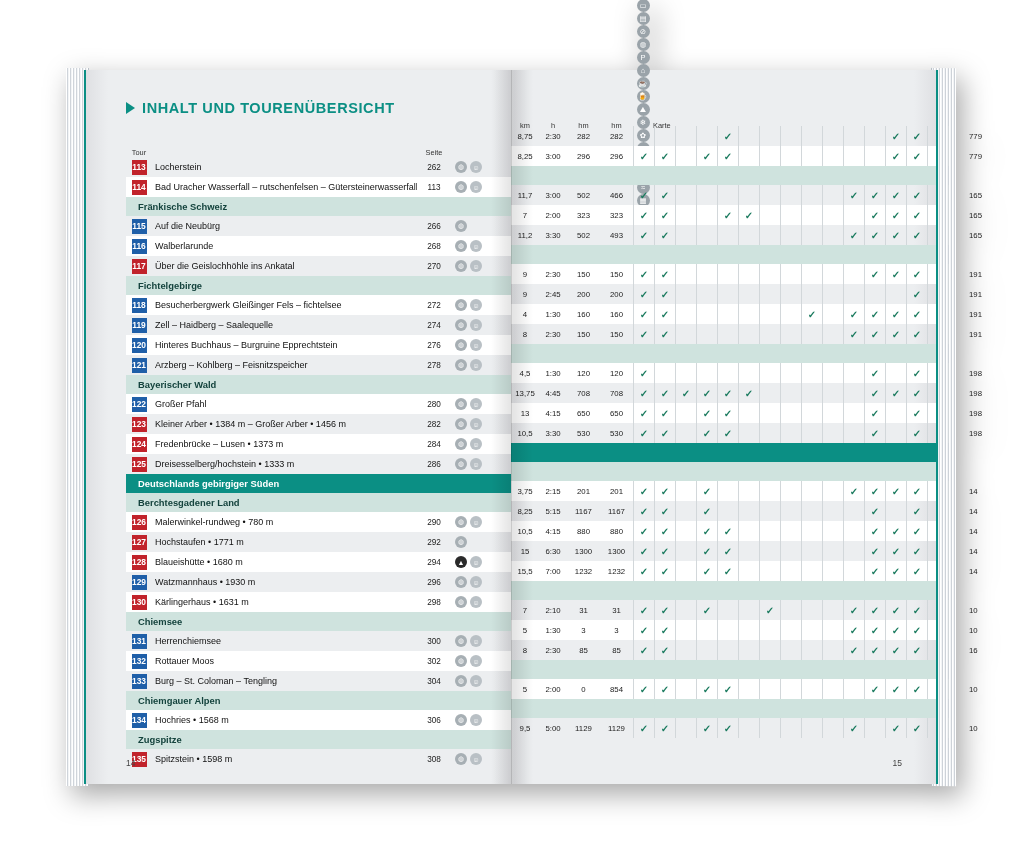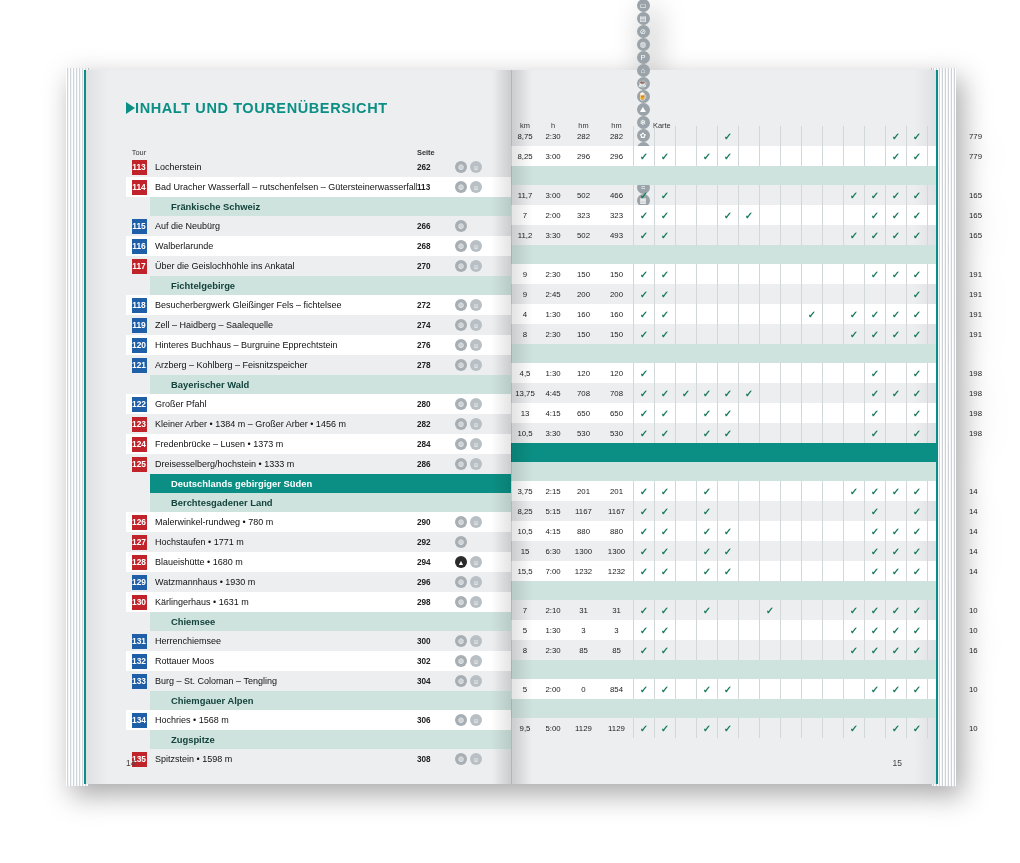--- a/index.html
+++ b/index.html
@@ -48,21 +48,21 @@
     background:rgba(0,0,0,.12);
   }
   .gutterShade{
     position:absolute;left:405px;top:0;width:42px;height:714px;
     background:linear-gradient(to right,rgba(0,0,0,0) 0%,rgba(0,0,0,.10) 45%,rgba(0,0,0,.10) 55%,rgba(0,0,0,0) 100%);
     pointer-events:none;
   }
 
   
   .hdr{
-    position:absolute;left:40px;top:30px;display:flex;align-items:center;gap:0;
+    position:absolute;left:40px;top:30px;display:flex;align-items:center;gap:7px;
   }
   .hdr .arrow{
     width:0;height:0;border-left:9px solid #0b8f84;border-top:6px solid transparent;border-bottom:6px solid transparent;
   }
   .hdr .ttl{
     color:#0b8f84;font-size:14.5px;font-weight:bold;letter-spacing:.6px;
   }
 
   
   .tbl{
@@ -70,33 +70,33 @@
     font-size:9.2px;color:#1c1c1c;
   }
   .rowhead{
     display:flex;align-items:flex-end;height:16px;color:#3a3a3a;font-size:7.6px;
   }
   .row{display:flex;align-items:center;height:20px;}
   .row.alt{background:#ffffff;}
   .row.plain{background:transparent;}
   .sec{
     display:flex;align-items:center;height:19px;background:#cfe3de;
-    font-size:9.4px;font-weight:bold;color:#14433d;padding-left:21px;margin-left:24px;
+    font-size:9.4px;font-weight:bold;color:#14433d;padding-left:12px;
   }
   .sec.major{background:#0b8f84;color:#ffffff;}
 
   .cNum{width:26px;flex:none;display:flex;align-items:center;justify-content:center;}
   .numbox{
     width:15px;height:15px;display:flex;align-items:center;justify-content:center;
     color:#fff;font-size:8.4px;font-weight:bold;
   }
   .numbox.red{background:#c1232b;}
   .numbox.blue{background:#1f5fa8;}
   .cTitle{flex:1;padding-left:3px;font-size:9px;color:#111;white-space:nowrap;overflow:hidden;}
-  .cPage{width:34px;flex:none;font-size:8.2px;color:#222;font-weight:bold;}
+  .cPage{width:34px;flex:none;text-align:center;font-size:8.2px;color:#222;}
   .cIcons{width:56px;flex:none;display:flex;align-items:center;gap:3px;padding-left:4px;}
 
   .hdrlbl{font-size:7.4px;color:#333;}
 
   
   .rtbl{
     position:absolute;left:0;top:56px;width:100%;font-size:8px;color:#1c1c1c;
   }
   .rrow{display:flex;align-items:center;height:20px;}
   .rrow.alt{background:#ffffff;}

